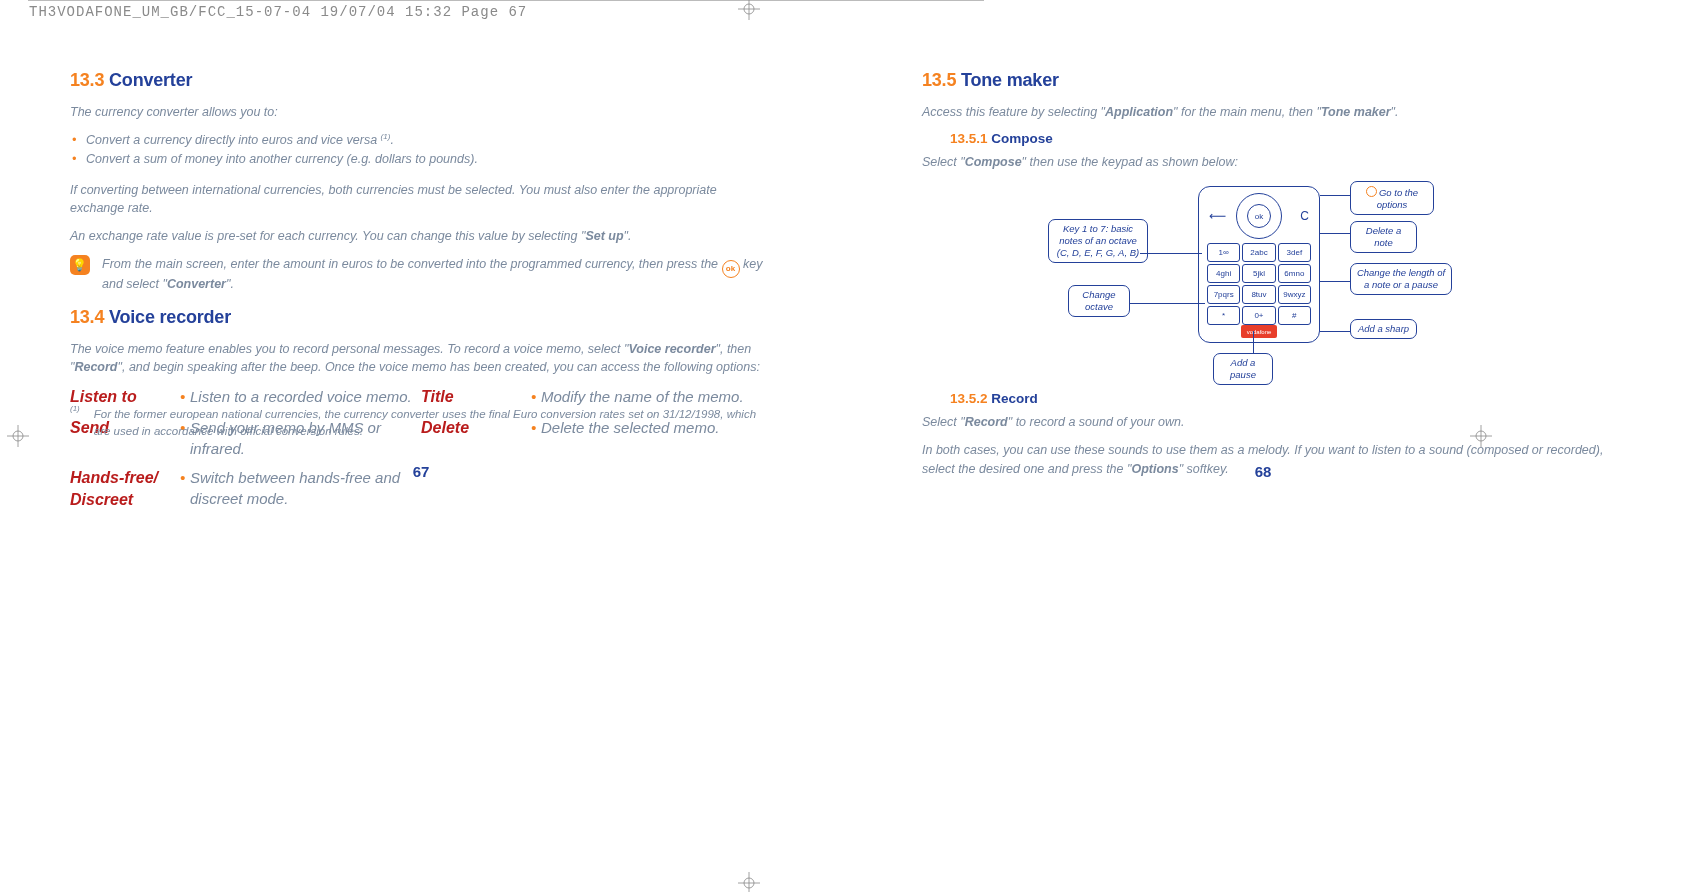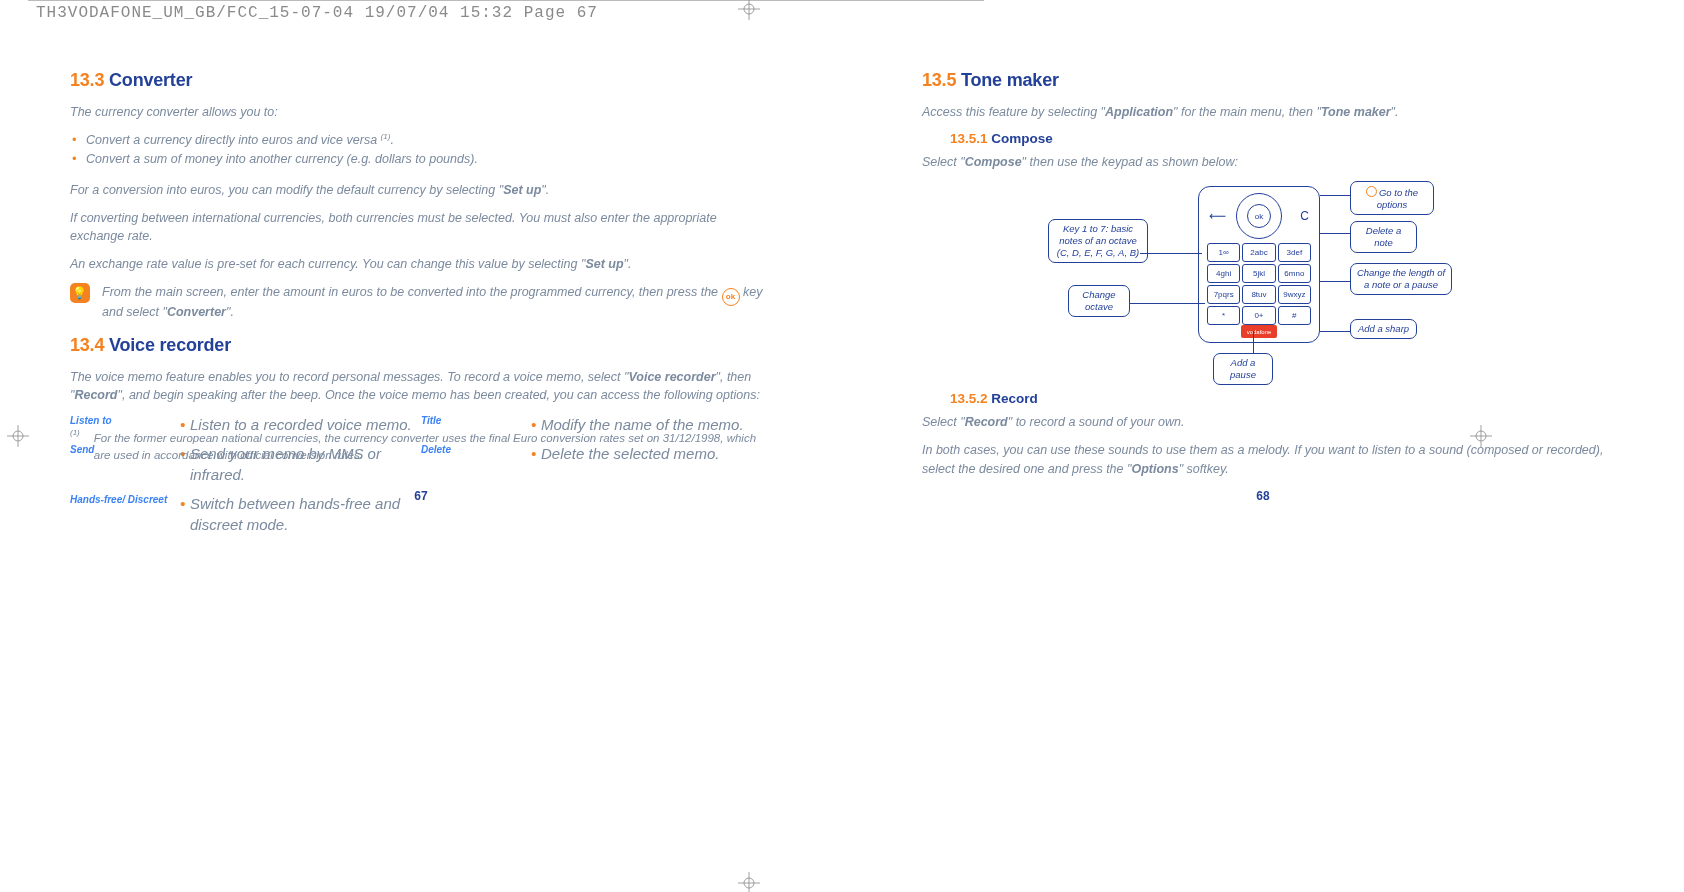--- a/index.html
+++ b/index.html
@@ -8,23 +8,23 @@
     font-family: Arial, Helvetica, sans-serif;
     background: #fff;
     color: #7b8a9e;
     width: 1684px;
     height: 892px;
     position: relative;
   }
   .header-bar {
     position: absolute;
     top: 4px;
-    left: 36px;
+    left: 29px;
     font-family: "Courier New", monospace;
-    font-size: 16px;
+    font-size: 14px;
     color: #8a8a8a;
     letter-spacing: 1px;
   }
   .header-line {
     position: absolute;
     top: 0;
     left: 28px;
     right: 700px;
     height: 1px;
     background: #bbb;
@@ -96,39 +96,39 @@
   .ok-icon {
     display: inline-flex; width: 16px; height: 16px; border: 1.5px solid #f58220;
     border-radius: 50%; color: #f58220; font-size: 8px; align-items: center;
     justify-content: center; font-style: normal; position: relative; top: 3px;
     font-weight: bold;
   }
   .options-table { display: flex; gap: 0; margin-top: 4px; }
   .opt-col { width: 50%; }
   .opt-row { display: flex; align-items: flex-start; margin-bottom: 8px; }
   .opt-label {
-    color: #3b82f6; font-weight: bold; font-size: 10px; width: 110px;
+    color: #b91c1c; font-weight: bold; font-size: 16px; width: 110px;
     flex-shrink: 0; font-style: italic; line-height: 1.4;
   }
   .opt-desc {
     font-size: 15px; color: #7b8a9e; font-style: italic; line-height: 1.4;
     position: relative; padding-left: 10px;
   }
   .opt-desc::before {
     content: "•"; color: #f58220; position: absolute; left: 0; top: 0;
   }
   .footnote {
     position: absolute; bottom: 80px; left: 70px; right: 70px;
     font-size: 11.5px; font-style: italic; color: #7b8a9e; line-height: 1.45;
     display: flex; gap: 14px;
   }
   .footnote-num { font-size: 8px; position: relative; top: -3px; }
   .page-num {
     position: absolute; bottom: 40px; left: 50%; transform: translateX(-50%);
-    color: #24419a; font-size: 12px; font-weight: bold;
+    color: #24419a; font-size: 15px; font-weight: bold;
   }
   .keypad-wrap {
     position: relative; width: 430px; height: 200px;
     margin: 6px auto 10px auto;
   }
   .keypad {
     position: absolute; left: 150px; top: 5px; width: 130px; height: 160px;
   }
   .callout {
     position: absolute; border: 1px solid #24419a; border-radius: 7px;
@@ -212,23 +212,20 @@
   <div class="page">
     <h2 class="sec-title">
       <span class="sec-num">13.3</span>
       <span>Converter</span>
     </h2>
     <p class="body-text">The currency converter allows you to:</p>
     <ul class="ul">
       <li><span>Convert a currency directly into euros and vice versa</span> <span class="sup">(1)</span>.</li>
       <li>Convert a sum of money into another currency (e.g. dollars to pounds).</li>
     </ul>
-    <p class="body-text">
-      <span>For a conversion into euros, you can modify the default currency by selecting "</span><span class="bold-inline">Set up</span><span>".</span>
-    </p>
     <p class="body-text">If converting between international currencies, both currencies must be selected. You must also enter the appropriate exchange rate.</p>
     <p class="body-text">
       <span>An exchange rate value is pre-set for each currency. You can change this value by selecting "</span><span class="bold-inline">Set up</span><span>".</span>
     </p>
     <div class="tip-row">
       <div class="tip-icon">💡</div>
       <div class="tip-text">
         <span>From the main screen, enter the amount in euros to be converted into the programmed currency, then press the </span><span class="ok-icon">ok</span><span> key and select "</span><span class="bold-inline">Converter</span><span>".</span>
       </div>
     </div>

